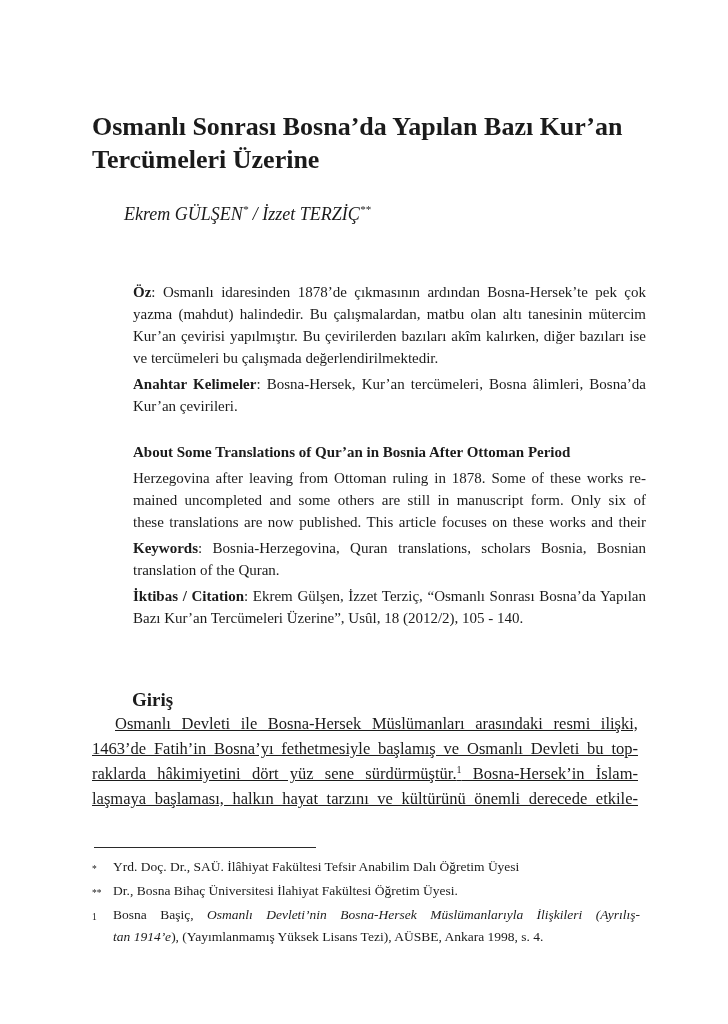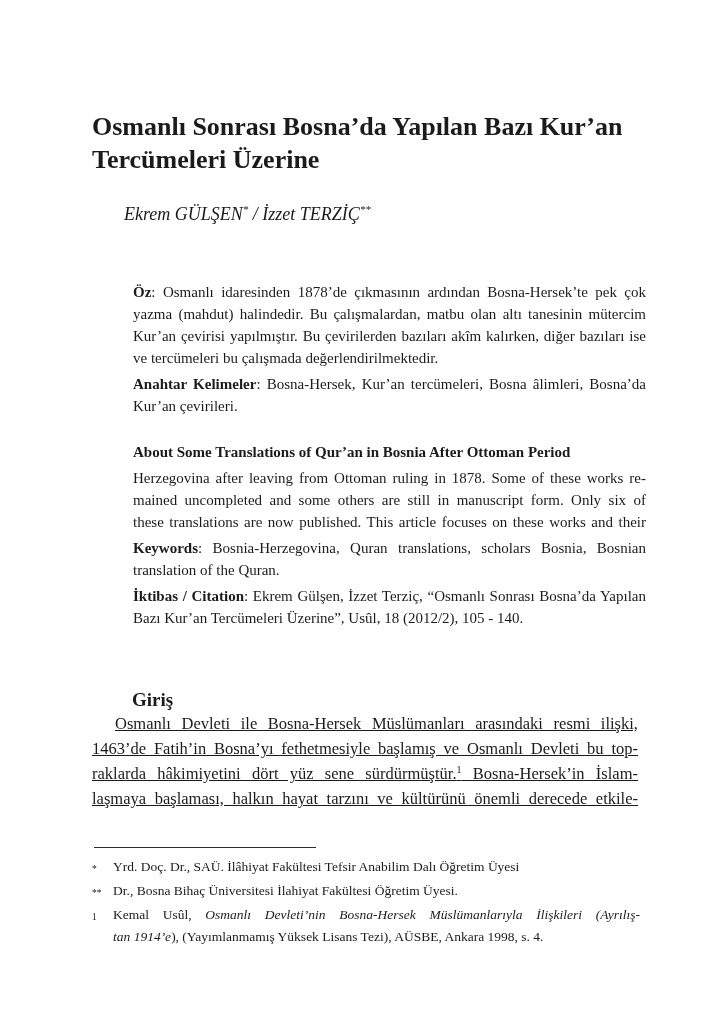--- a/index.html
+++ b/index.html
@@ -170,19 +170,19 @@
     <div class="fn-row">
       <span class="fn-marker">**</span>
       <div class="fn-text">
           <div class="rline"><span>Dr., Bosna Bihaç Üniversitesi İlahiyat Fakültesi Öğretim Üyesi.</span></div>
         </div>
     </div>
 
     <div class="fn-row">
       <span class="fn-marker">1</span>
       <div class="fn-text">
-          <div class="rline just"><span>Kemal Usûl, </span><span class="ital">Osmanlı Devleti’nin Bosna-Hersek Müslümanlarıyla İlişkileri (Ayrılış-</span></div>
+          <div class="rline just"><span>Bosna Başiç, </span><span class="ital">Osmanlı Devleti’nin Bosna-Hersek Müslümanlarıyla İlişkileri (Ayrılış-</span></div>
           <div class="rline"><span class="ital">tan 1914’e</span><span>), (Yayımlanmamış Yüksek Lisans Tezi), AÜSBE, Ankara 1998, s. 4.</span></div>
         </div>
     </div>
   </footer>
 
 </div>
 
 </body></html>

